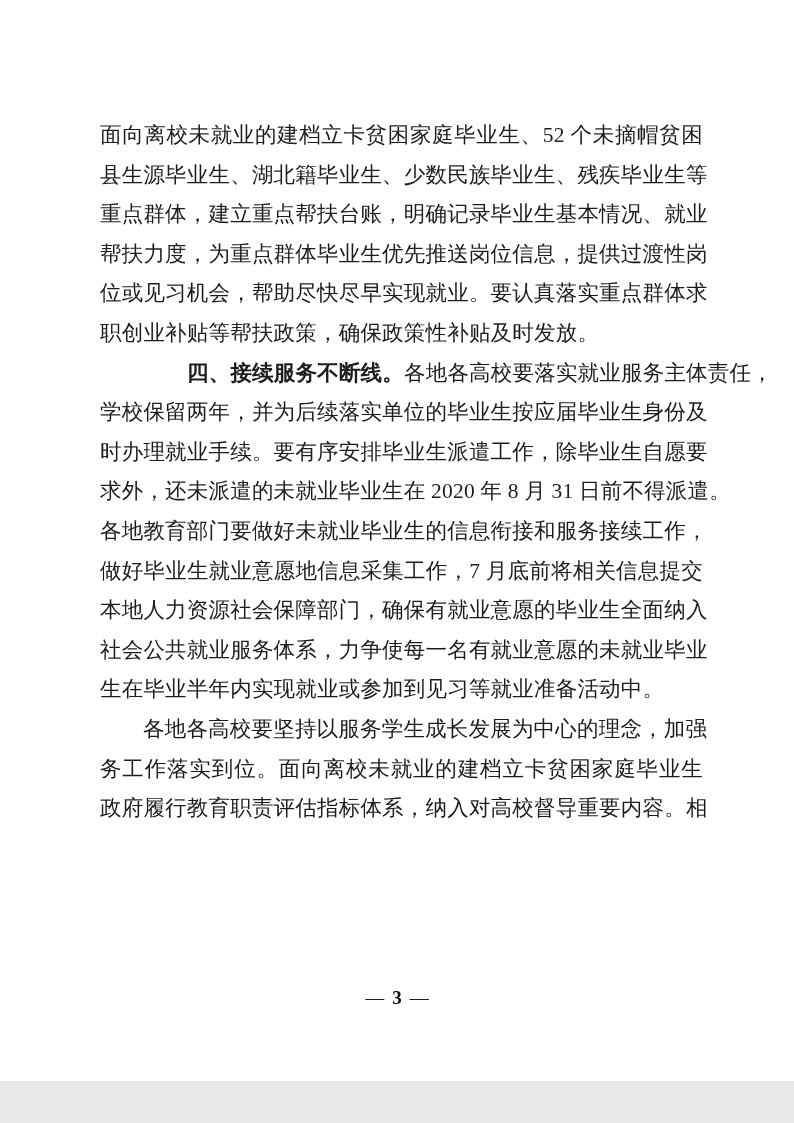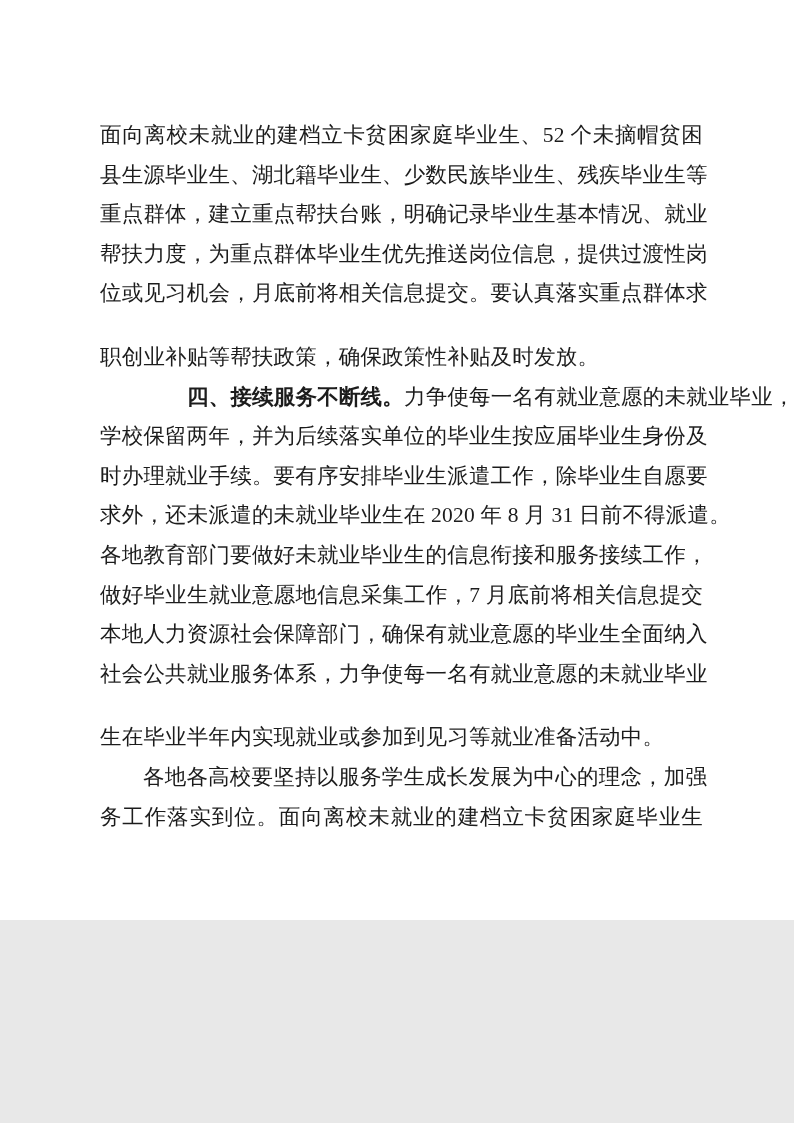--- a/index.html
+++ b/index.html
@@ -3,21 +3,21 @@
 <meta charset="utf-8">
 <style>
   html, body {
     margin: 0;
     padding: 0;
     background: #e8e8e8;
   }
   .page {
     position: relative;
     width: 794px;
-    height: 920px;
+    height: 1081px;
     margin: 0 auto;
     background: #ffffff;
     overflow: hidden;
     font-family: "Liberation Serif", serif;
     color: #1c1c1c;
   }
   .doc-body {
     position: absolute;
     left: 100px;
     top: 116px;
@@ -33,21 +33,20 @@
     height: 39.6px;
     white-space: nowrap;
     text-align: justify;
     text-align-last: justify;
     letter-spacing: 0.2px;
     overflow: visible;
   }
   .line.flush {
     text-align: right;
     text-align-last: left;
-    margin-top: 24px;
   }
   .line.indent {
     padding-left: 43px;
   }
   .hd {
     font-family: "Liberation Sans", sans-serif;
     font-weight: 700;
     margin-left: 44px;
   }
   .footer {
@@ -74,37 +73,38 @@
 
 <div class="page">
 
   <div class="doc-body" id="doc-body">
 
   <div class="para">
         <div class="line"><span>面向离校未就业的建档立卡贫困家庭毕业生、52 个未摘帽贫困</span></div>
         <div class="line"><span>县生源毕业生、湖北籍毕业生、少数民族毕业生、残疾毕业生等</span></div>
         <div class="line"><span>重点群体，建立重点帮扶台账，明确记录毕业生基本情况、就业</span></div>
         <div class="line"><span>帮扶力度，为重点群体毕业生优先推送岗位信息，提供过渡性岗</span></div>
-        <div class="line"><span>位或见习机会，月底前将相关信息提交。要认真落实重点群体求</span></div>
+        <div class="line"><span>位或见习机会，帮助尽快尽早实现就业。要认真落实重点群体求</span></div>
         <div class="line flush"><span>职创业补贴等帮扶政策，确保政策性补贴及时发放。</span></div>
       </div>
       <div class="para">
-        <div class="line indent"><strong class="hd">四、接续服务不断线。</strong><span>力争使每一名有就业意愿的未就业毕业，</span></div>
+        <div class="line indent"><strong class="hd">四、接续服务不断线。</strong><span>各地各高校要落实就业服务主体责任，</span></div>
         <div class="line"><span>学校保留两年，并为后续落实单位的毕业生按应届毕业生身份及</span></div>
         <div class="line"><span>时办理就业手续。要有序安排毕业生派遣工作，除毕业生自愿要</span></div>
         <div class="line"><span>求外，还未派遣的未就业毕业生在 2020 年 8 月 31 日前不得派遣。</span></div>
         <div class="line"><span>各地教育部门要做好未就业毕业生的信息衔接和服务接续工作，</span></div>
         <div class="line"><span>做好毕业生就业意愿地信息采集工作，7 月底前将相关信息提交</span></div>
         <div class="line"><span>本地人力资源社会保障部门，确保有就业意愿的毕业生全面纳入</span></div>
         <div class="line"><span>社会公共就业服务体系，力争使每一名有就业意愿的未就业毕业</span></div>
         <div class="line flush"><span>生在毕业半年内实现就业或参加到见习等就业准备活动中。</span></div>
       </div>
       <div class="para">
         <div class="line indent"><span>各地各高校要坚持以服务学生成长发展为中心的理念，加强</span></div>
         <div class="line"><span>务工作落实到位。面向离校未就业的建档立卡贫困家庭毕业生</span></div>
+        <div class="line"><span>政府履行教育职责评估指标体系，纳入对高校督导重要内容。相</span></div>
       </div>
     </div>
 
   <div class="footer">
     <span class="dash">—</span><span class="num">3</span><span class="dash">—</span>
   </div>
 
 </div>
 
 </body></html>

